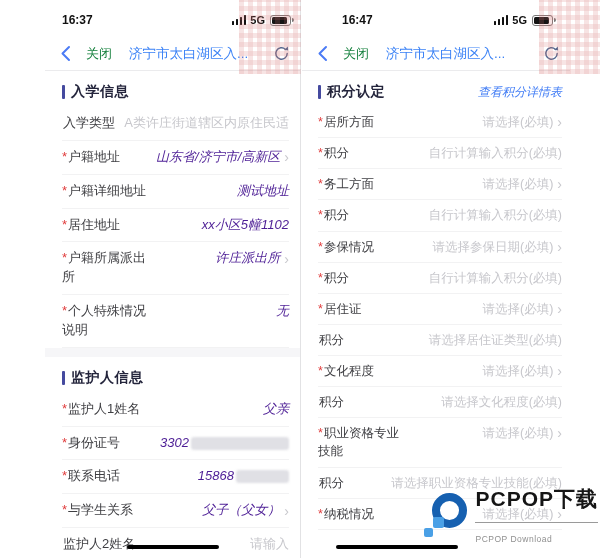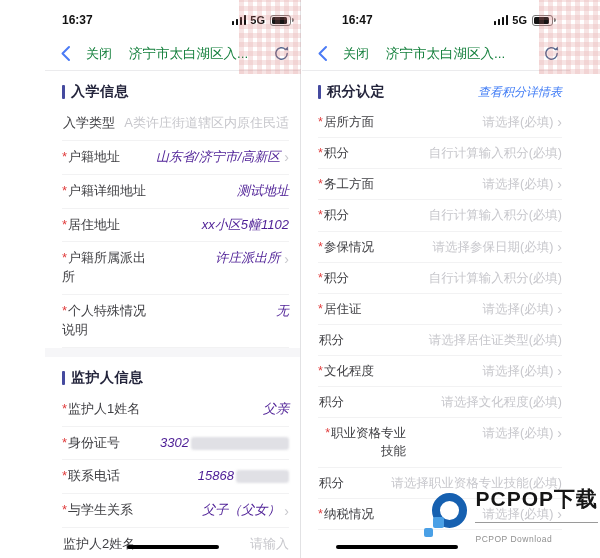--- a/index.html
+++ b/index.html
@@ -30,35 +30,35 @@
   .batt{position:relative;width:21px;height:11px;border:1px solid #7a7a7a;border-radius:3px;padding:1px;box-sizing:border-box;}
   .batt i{display:block;height:100%;width:86%;background:#141414;border-radius:1.5px;}
   .batt:after{content:"";position:absolute;right:-3.5px;top:2.5px;width:2px;height:4px;background:#7a7a7a;border-radius:0 2px 2px 0;}
 
   
   .nav{display:flex;align-items:center;height:33px;margin-top:5px;border-bottom:1px solid #ebebed;}
   #phone-left  .nav{padding:0 10px 0 15px;}
   #phone-right .nav{padding:0 9px 0 15px;}
   .back{display:inline-flex;align-items:center;cursor:pointer;}
   .close{margin-left:15px;font-size:13px;color:#15803d;cursor:pointer;}
-  .title{margin-left:17px;font-size:13.5px;color:#15803d;flex:1;white-space:nowrap;overflow:hidden;}
+  .title{margin-left:17px;font-size:13.5px;color:#3b82f6;flex:1;white-space:nowrap;overflow:hidden;}
   .refresh{display:inline-flex;align-items:center;cursor:pointer;}
 
   
   .content{padding:0 12px 2px 17px;}
   #phone-right .content{padding:0 8px 2px 16px;}
 
   .section{display:flex;align-items:center;margin:10px 0 4px;height:22px;}
   .secbar{width:3px;height:14px;background:#454a9f;border-radius:1px;margin-right:6px;flex:none;}
   .sectitle{font-size:14px;font-weight:700;color:#24253c;letter-spacing:.5px;}
   .seclink{margin-left:auto;font-size:12px;color:#3f7bf5;cursor:pointer;font-style:italic;}
 
   .row{display:flex;justify-content:space-between;align-items:flex-start;border-bottom:1px solid #f2f2f3;}
   #phone-left  .row{padding:7px 0;font-size:13px;}
-  #phone-right .row{padding:6px 0;font-size:12.5px;text-align:right;}
+  #phone-right .row{padding:6px 0;font-size:12.5px;}
   .lblwrap{flex:none;color:#3e3e42;line-height:1.45;}
   #phone-left  .lblwrap{max-width:96px;}
   #phone-right .lblwrap{max-width:88px;}
   .req{color:#e03c3c;margin-right:1px;}
   .valwrap{display:flex;align-items:center;justify-content:flex-end;flex:1;line-height:1.45;white-space:nowrap;margin-left:6px;}
   .val.value{color:#4c1d95;font-style:italic;}
   .val.placeholder{color:#c7c7cc;}
   .chev{color:#c8c8cd;margin-left:4px;font-size:14px;line-height:1;}
   .mask{display:inline-block;height:13px;background:#e0e0e5;border-radius:3px;filter:blur(1.2px);margin-left:2px;}
   .gap{height:9px;background:#f6f6f8;margin:0 -12px;}

